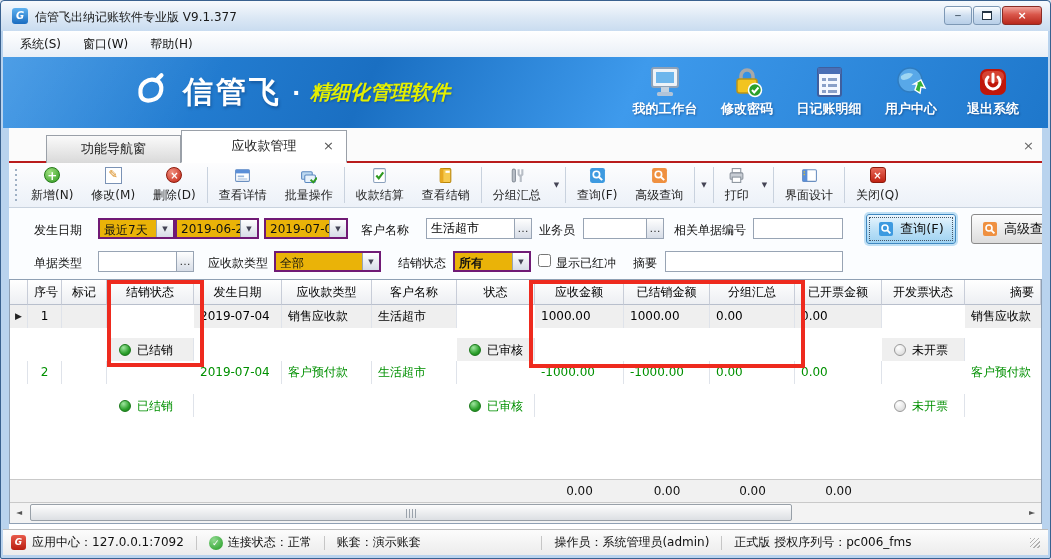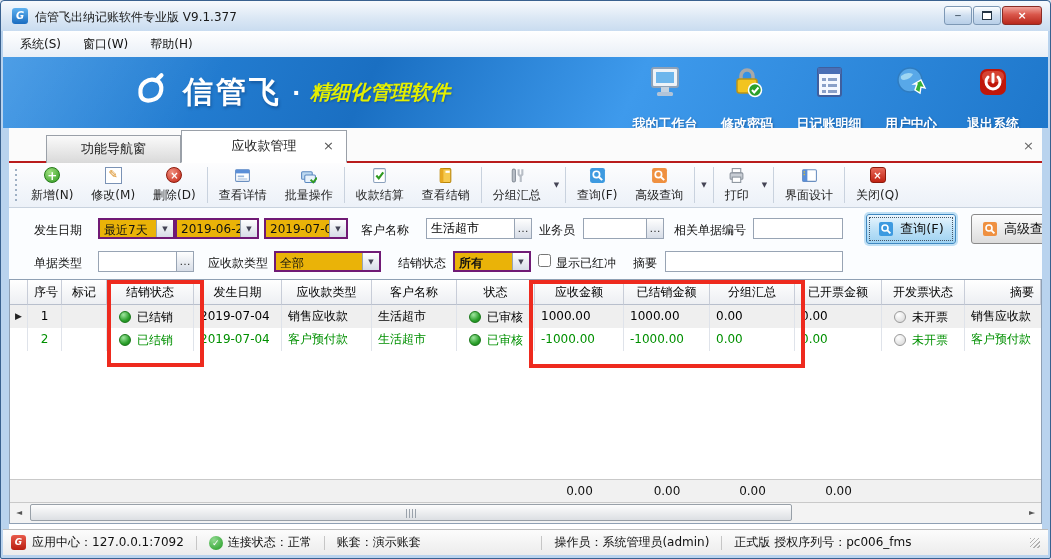--- a/index.html
+++ b/index.html
@@ -16,21 +16,21 @@
   .menubar{position:absolute;left:2px;right:2px;top:30px;height:26px;background:linear-gradient(#ffffff,#e9eff7);display:flex;align-items:center;padding-left:6px;box-sizing:border-box;}
   .menu-item{font-size:12px;color:#111;padding:3px 11px;}
   
   .banner{position:absolute;left:2px;right:2px;top:56px;height:71px;background:linear-gradient(115deg,#2e8de2 0%,#1a6fc2 35%,#3e9aec 60%,#1e77cb 100%);overflow:hidden;}
   .banner:before{content:"";position:absolute;left:-80px;top:-40px;width:480px;height:200px;background:linear-gradient(125deg,rgba(255,255,255,.22),rgba(255,255,255,0) 55%);transform:rotate(-3deg);}
   .brandwrap{position:absolute;left:128px;top:14px;display:flex;align-items:center;gap:10px;}
   .brand{font-size:30px;font-weight:bold;color:#fff;letter-spacing:3px;text-shadow:1px 2px 3px rgba(0,40,90,.4);}
   .brand-dot{color:#fff;font-size:22px;font-weight:bold;}
   .slogan{font-size:20px;font-weight:bold;font-style:italic;color:#e4ef00;text-shadow:1px 1px 2px rgba(0,40,90,.35);}
   .actions{position:absolute;right:14px;top:7px;display:flex;}
-  .action{width:82px;display:flex;flex-direction:column;align-items:center;gap:17px;padding-top:2px;}
+  .action{width:82px;display:flex;flex-direction:column;align-items:center;gap:2px;padding-top:2px;}
   .action .lbl{font-size:13px;font-weight:bold;color:#fff;text-shadow:1px 1px 2px rgba(0,40,90,.45);white-space:nowrap;}
   
   .tabstrip{position:absolute;left:8px;right:8px;top:127px;height:35px;background:#fbfbfb;border-bottom:2px solid #b91c1c;box-sizing:border-box;}
   .tab{position:absolute;box-sizing:border-box;text-align:center;font-size:13px;color:#222;}
   .tab.inactive{left:37px;top:7px;width:135px;height:28px;line-height:26px;background:linear-gradient(#fafafa,#d9d9d9);border:1px solid #9aa0a8;border-bottom:none;}
   .tab.active{left:172px;top:2px;width:166px;height:33px;line-height:30px;background:#fff;border:1px solid #9aa0a8;border-bottom:1px solid #fff;z-index:2;}
   .tab-close{position:absolute;right:12px;top:8px;font-size:13px;color:#555;line-height:14px;}
   .strip-close{position:absolute;right:8px;top:10px;font-size:13px;color:#666;}
   
   .toolbar{position:absolute;left:8px;right:8px;top:162px;height:45px;background:linear-gradient(#fdfdfe,#ecf1f8);border-bottom:1px solid #c8d2de;display:flex;align-items:stretch;box-sizing:border-box;}
@@ -60,21 +60,21 @@
   .qbtn.adv{left:962px;width:96px;background:linear-gradient(#fdfdfd,#dcdcdc);border:1px solid #8a8a8a;}
   
   .grid{position:absolute;left:8px;right:8px;top:278px;height:245px;background:#fff;border:1px solid #8fa0b4;box-sizing:border-box;overflow:hidden;}
   .grow{display:flex;width:100%;}
   .gcell{box-sizing:border-box;border-right:1px solid #dfe3ea;padding:0 6px;font-size:12px;white-space:nowrap;overflow:hidden;height:23px;line-height:22px;}
   .ghead .gcell{height:25px;line-height:24px;background:linear-gradient(#ffffff,#edeff3);border-right:1px solid #c8cdd8;border-bottom:1px solid #b8bfcc;text-align:center;color:#000;}
   .c0{width:18px;padding:0;} .c1{width:34px;text-align:center;} .c2{width:45px;} .c3{width:87px;} .c4{width:88px;} .c5{width:90px;} .c6{width:85px;} .c7{width:78px;} .c8{width:89px;} .c9{width:86px;} .c10{width:85px;} .c11{width:87px;} .c12{width:83px;} .c13{flex:1;border-right:none;}
   .ghead .c13{text-align:right;}
   .drow.sel .gcell{background:#efefef;}
   .drow.neg{color:#009000;}
-  .statcell{display:flex;align-items:center;gap:6px;padding-left:12px;}
+  .statcell{display:flex;align-items:center;gap:6px;padding-left:12px;margin-top:33px;}
   .sphere{width:12px;height:12px;border-radius:50%;flex:0 0 auto;}
   .sphere.green{background:radial-gradient(circle at 35% 28%,#9fe69f,#2ca02c 60%,#187818);border:1px solid #187818;box-sizing:border-box;}
   .sphere.gray{background:radial-gradient(circle at 35% 28%,#ffffff,#d4d4d4);border:1px solid #9a9a9a;box-sizing:border-box;}
   .rowptr{font-size:9px;color:#222;text-align:center;line-height:23px;display:block;}
   .gfooter{position:absolute;left:0;right:0;bottom:20px;height:22px;background:#f1f1f1;border-top:1px solid #c9c9c9;border-bottom:1px solid #c9c9c9;}
   .fval{position:absolute;top:0;height:22px;line-height:22px;font-size:12px;text-align:center;color:#111;}
   
   .hscroll{position:absolute;left:0;right:0;bottom:0;height:20px;background:#f3f3f3;}
   .sarrow{position:absolute;top:0;width:18px;height:20px;font-size:8px;color:#555;text-align:center;line-height:20px;}
   .sarrow.left{left:0;} .sarrow.right{right:0;}

